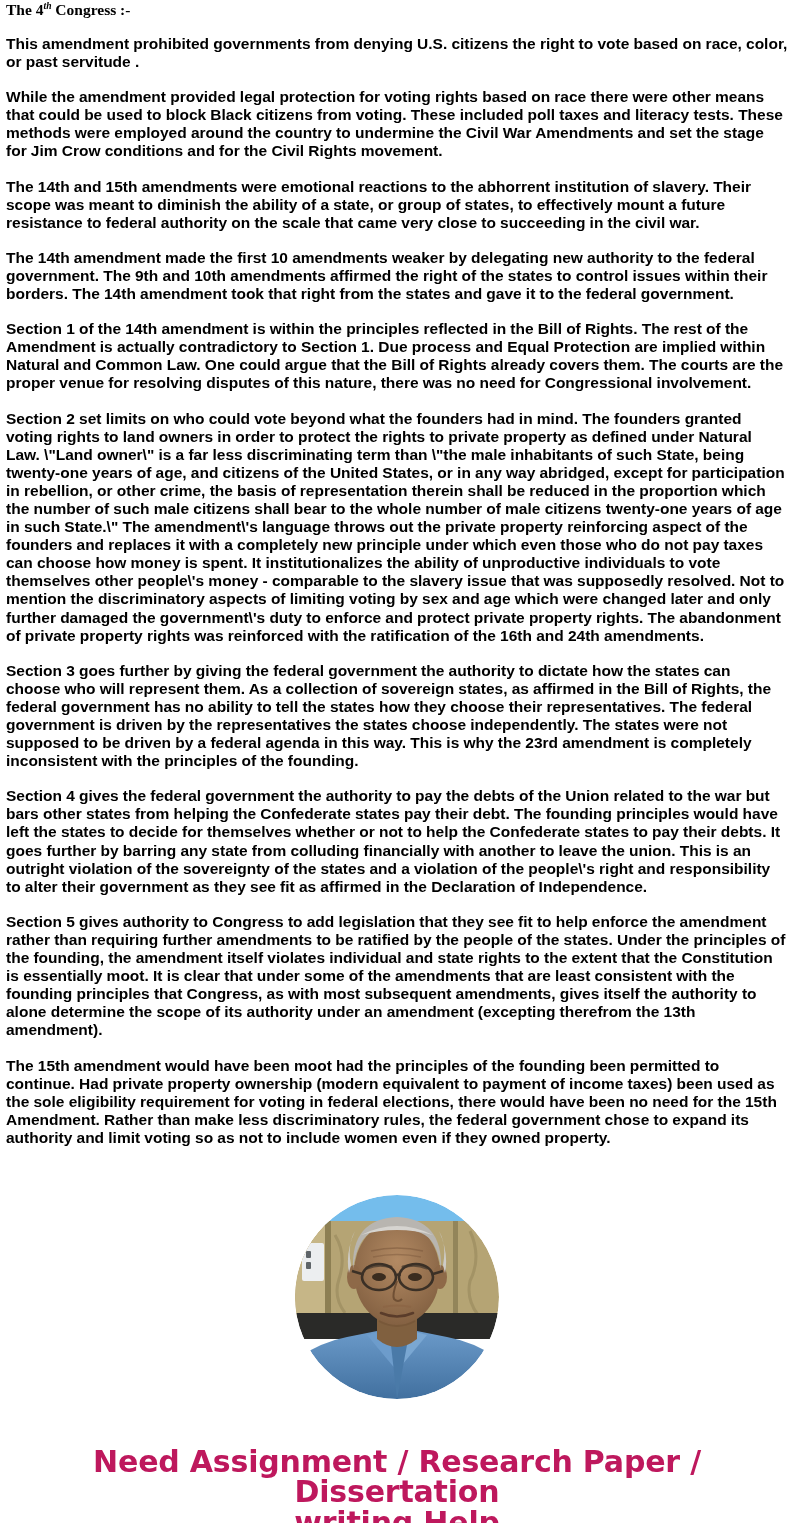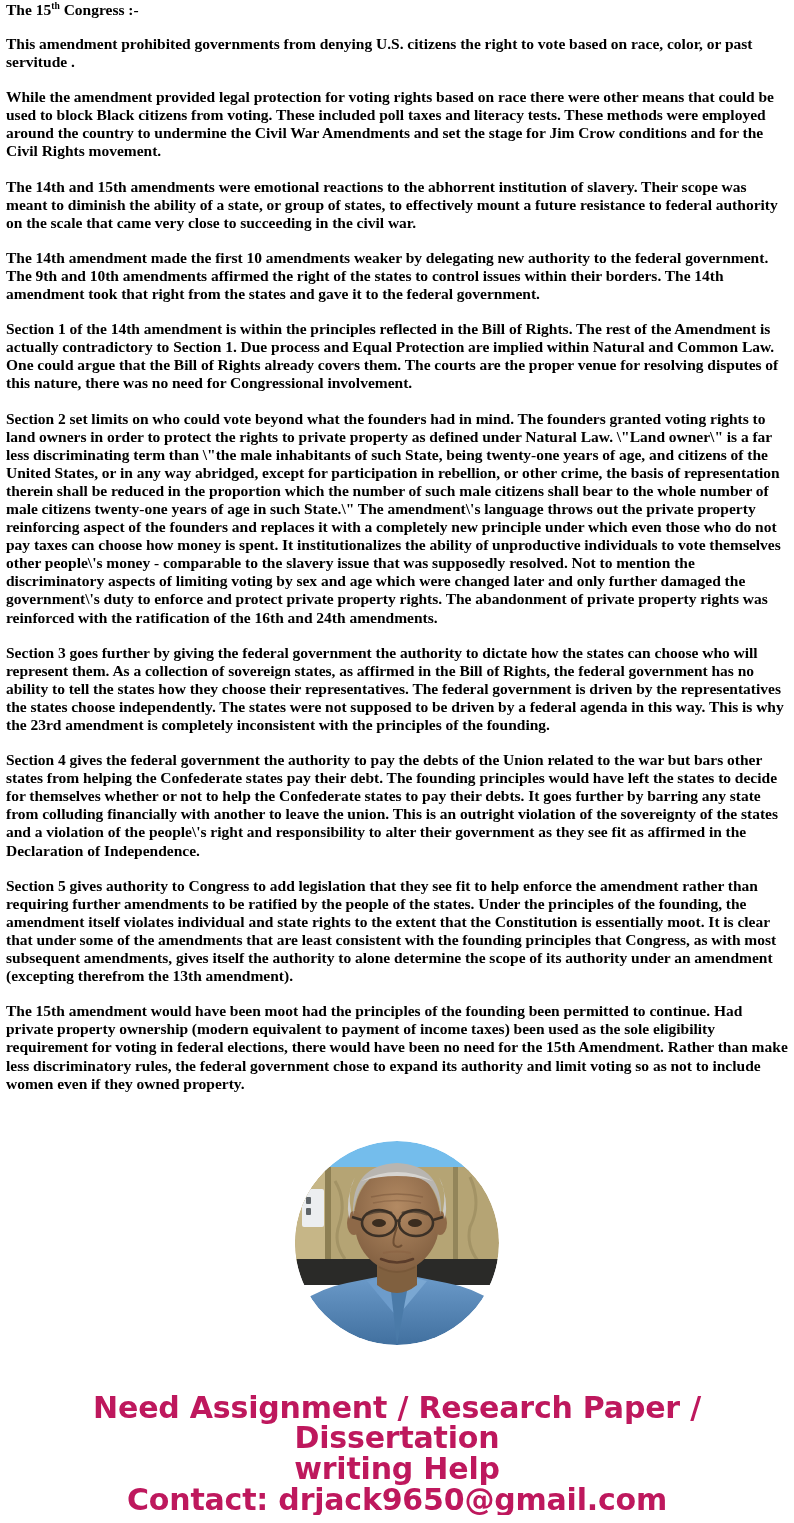--- a/index.html
+++ b/index.html
@@ -23,23 +23,24 @@
     font-size: 15.5px;
     line-height: 17px;
     margin: 0 0 0 0;
     padding-top: 1px;
     text-align: left;
   }
   .doc-heading sup {
     font-size: 0.62em;
     vertical-align: super;
     line-height: 0;
+    font-style: italic;
   }
   p.para {
-    font-family: Liberation Serif, serif;
+    font-family: Liberation Sans, sans-serif;
     font-weight: bold;
     font-size: 15.5px;
     line-height: 18.1px;
     margin: 17px 0 0 0;
     text-align: left;
     word-spacing: -0.1px;
   }
   .photo-wrap {
     margin-top: 48px;
     display: flex;
@@ -66,21 +67,21 @@
   }
   .footer .line { display: block; }
   .footer .line2 { margin-top: 1px; }
   .footer .line3 { margin-top: 1px; }
 </style>
 </head>
 <body>
 
 <div class="page">
 
-  <h1 class="doc-heading"><span>The 15</span><sup>th</sup><span> Congress :-</span></h1>
+  <h1 class="doc-heading"><span>The 4</span><sup>th</sup><span> Congress :-</span></h1>
 
   <p class="para">This amendment prohibited governments from denying U.S. citizens the right to vote based on race, color, or past servitude .</p>
   <p class="para">While the amendment provided legal protection for voting rights based on race there were other means that could be used to block Black citizens from voting. These included poll taxes and literacy tests. These methods were employed around the country to undermine the Civil War Amendments and set the stage for Jim Crow conditions and for the Civil Rights movement.</p>
   <p class="para">The 14th and 15th amendments were emotional reactions to the abhorrent institution of slavery. Their scope was meant to diminish the ability of a state, or group of states, to effectively mount a future resistance to federal authority on the scale that came very close to succeeding in the civil war.</p>
   <p class="para">The 14th amendment made the first 10 amendments weaker by delegating new authority to the federal government. The 9th and 10th amendments affirmed the right of the states to control issues within their borders. The 14th amendment took that right from the states and gave it to the federal government.</p>
   <p class="para">Section 1 of the 14th amendment is within the principles reflected in the Bill of Rights. The rest of the Amendment is actually contradictory to Section 1. Due process and Equal Protection are implied within Natural and Common Law. One could argue that the Bill of Rights already covers them. The courts are the proper venue for resolving disputes of this nature, there was no need for Congressional involvement.</p>
   <p class="para">Section 2 set limits on who could vote beyond what the founders had in mind. The founders granted voting rights to land owners in order to protect the rights to private property as defined under Natural Law. \"Land owner\" is a far less discriminating term than \"the male inhabitants of such State, being twenty-one years of age, and citizens of the United States, or in any way abridged, except for participation in rebellion, or other crime, the basis of representation therein shall be reduced in the proportion which the number of such male citizens shall bear to the whole number of male citizens twenty-one years of age in such State.\" The amendment\'s language throws out the private property reinforcing aspect of the founders and replaces it with a completely new principle under which even those who do not pay taxes can choose how money is spent. It institutionalizes the ability of unproductive individuals to vote themselves other people\'s money - comparable to the slavery issue that was supposedly resolved. Not to mention the discriminatory aspects of limiting voting by sex and age which were changed later and only further damaged the government\'s duty to enforce and protect private property rights. The abandonment of private property rights was reinforced with the ratification of the 16th and 24th amendments.</p>
   <p class="para">Section 3 goes further by giving the federal government the authority to dictate how the states can choose who will represent them. As a collection of sovereign states, as affirmed in the Bill of Rights, the federal government has no ability to tell the states how they choose their representatives. The federal government is driven by the representatives the states choose independently. The states were not supposed to be driven by a federal agenda in this way. This is why the 23rd amendment is completely inconsistent with the principles of the founding.</p>
   <p class="para">Section 4 gives the federal government the authority to pay the debts of the Union related to the war but bars other states from helping the Confederate states pay their debt. The founding principles would have left the states to decide for themselves whether or not to help the Confederate states to pay their debts. It goes further by barring any state from colluding financially with another to leave the union. This is an outright violation of the sovereignty of the states and a violation of the people\'s right and responsibility to alter their government as they see fit as affirmed in the Declaration of Independence.</p>
   <p class="para">Section 5 gives authority to Congress to add legislation that they see fit to help enforce the amendment rather than requiring further amendments to be ratified by the people of the states. Under the principles of the founding, the amendment itself violates individual and state rights to the extent that the Constitution is essentially moot. It is clear that under some of the amendments that are least consistent with the founding principles that Congress, as with most subsequent amendments, gives itself the authority to alone determine the scope of its authority under an amendment (excepting therefrom the 13th amendment).</p>

